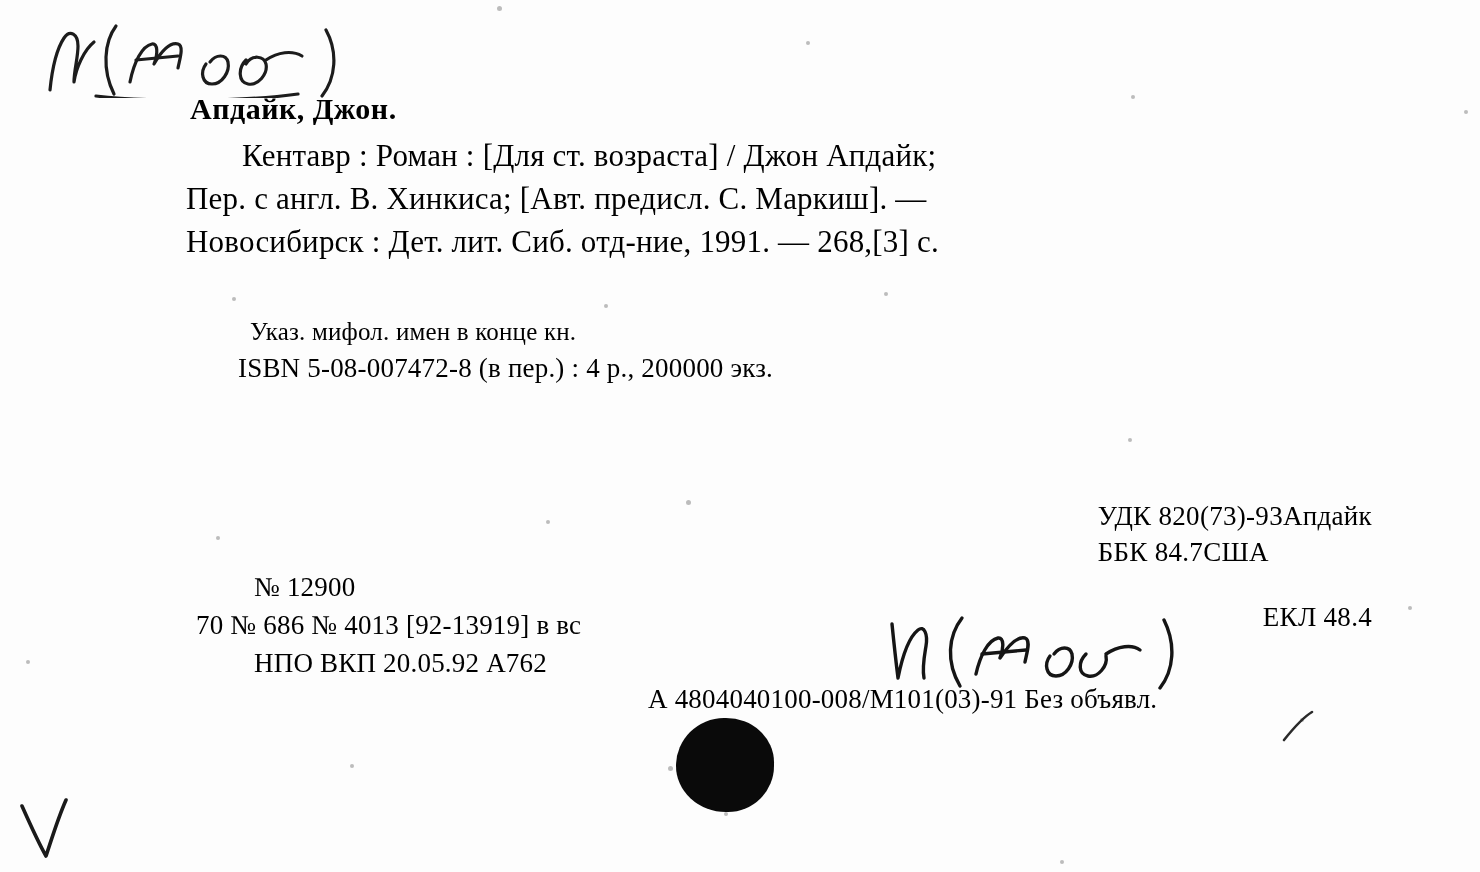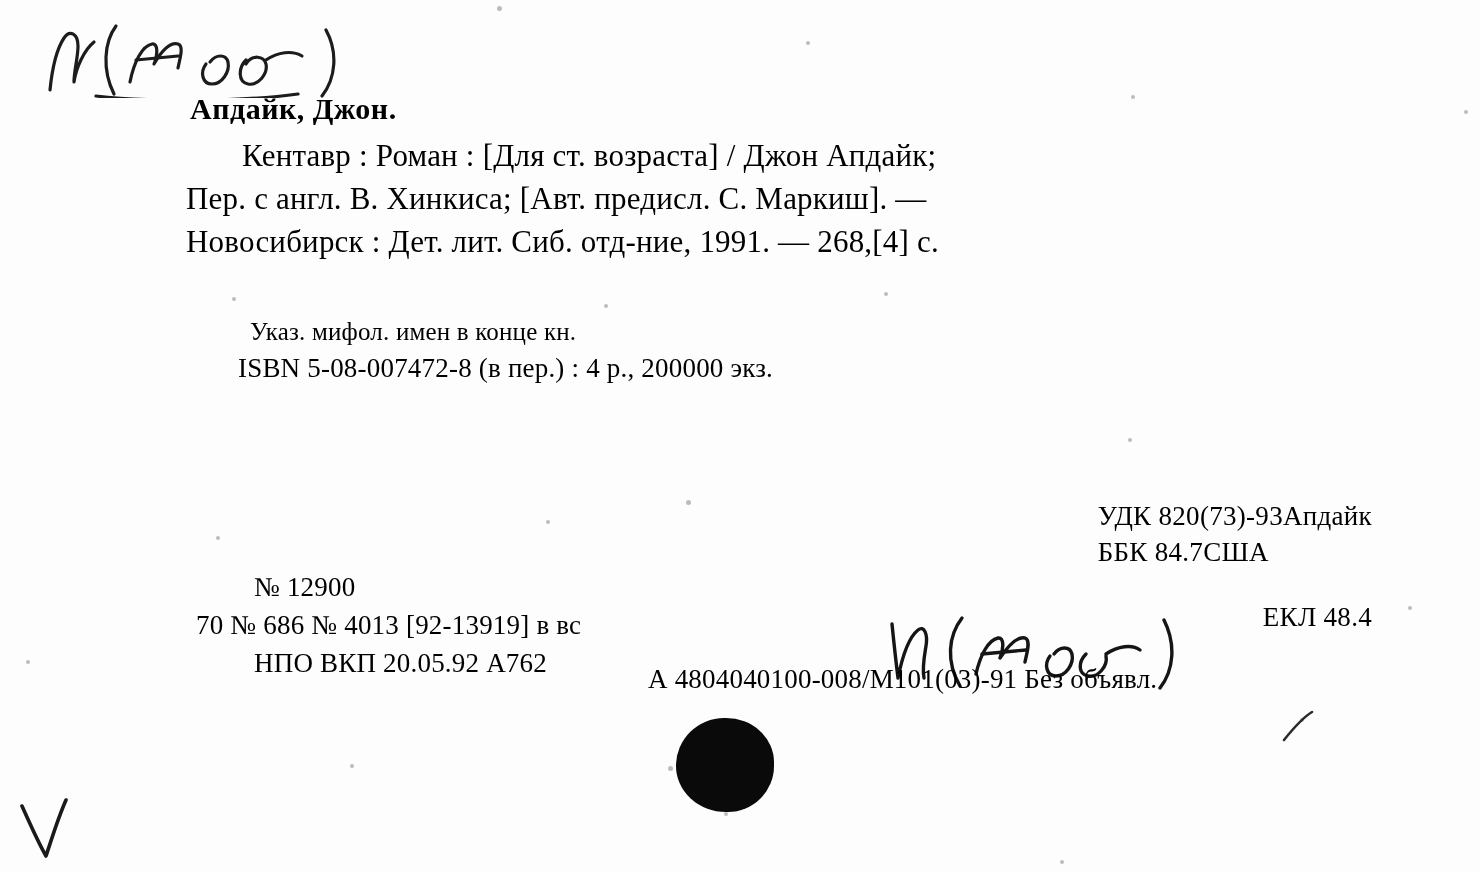--- a/index.html
+++ b/index.html
@@ -99,21 +99,21 @@
     font-size: 27px;
     line-height: 38px;
     letter-spacing: .2px;
   }
   .stamp-block .num1 { margin-left: 58px; }
   .stamp-block .row3 { margin-left: 58px; }
 
   .bottom-code {
     position: absolute;
     left: 648px;
-    top: 664px;
+    top: 684px;
     font-size: 27px;
     letter-spacing: .2px;
   }
 
   .blob {
     position: absolute;
     left: 676px;
     top: 718px;
     width: 98px;
     height: 94px;
@@ -157,21 +157,21 @@
       <path d="M296 18 C308 40 306 66 292 84"></path>
       <path d="M66 84 C120 90 210 90 268 82"></path>
     </g>
   </svg>
 
   <div class="author">Апдайк, Джон.</div>
 
   <div class="body-block">
     <div class="l1">Кентавр : Роман : [Для ст. возраста] / Джон Апдайк;</div>
     <div>Пер. с англ. В. Хинкиса; [Авт. предисл. С. Маркиш]. —</div>
-    <div>Новосибирск : Дет. лит. Сиб. отд-ние, 1991. — 268,[4] с.</div>
+    <div>Новосибирск : Дет. лит. Сиб. отд-ние, 1991. — 268,[3] с.</div>
   </div>
 
   <div class="notes">
     <div>Указ. мифол. имен в конце кн.</div>
     <div class="isbn">ISBN 5-08-007472-8 (в пер.) : 4 р., 200000 экз.</div>
   </div>
 
   <div class="udk-block">
     <div>УДК 820(73)-93Апдайк</div>
     <div>ББК 84.7США</div>

